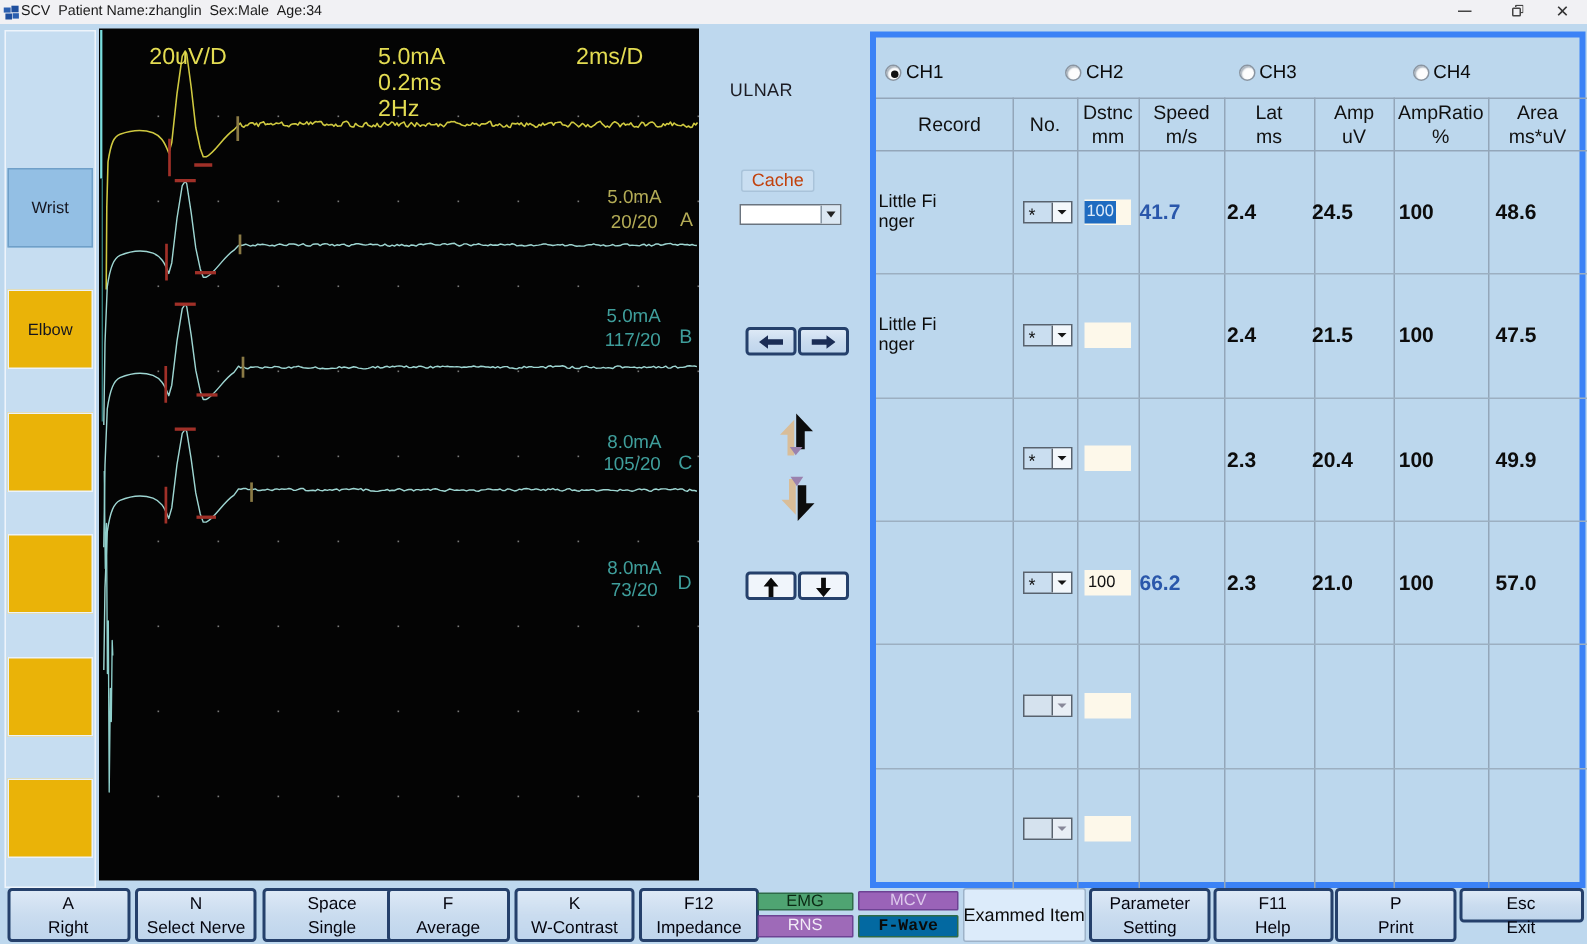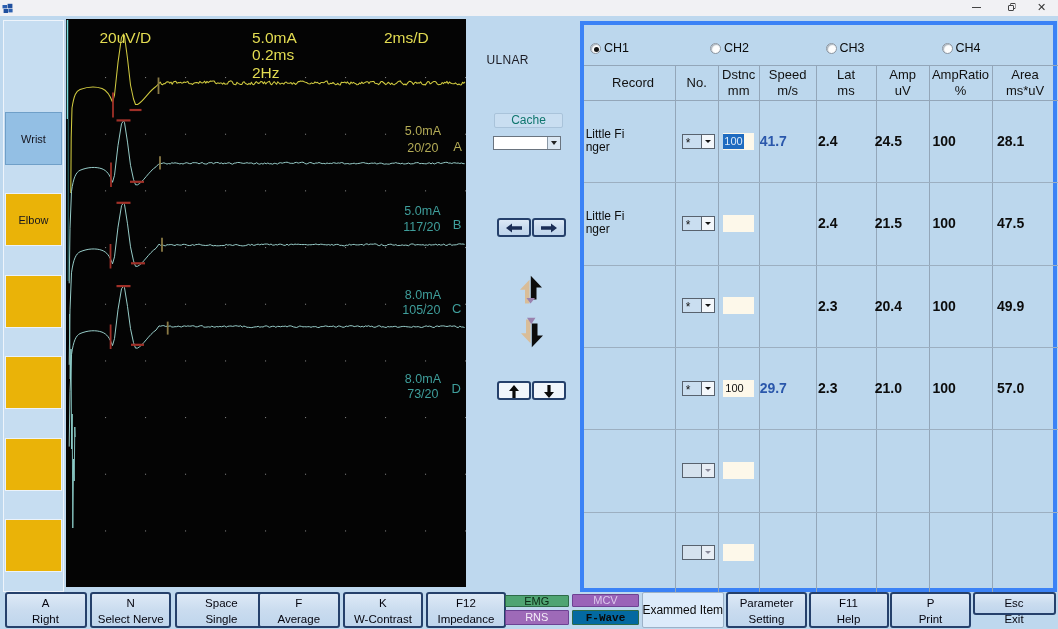--- a/index.html
+++ b/index.html
@@ -27,20 +27,21 @@
 </style></head>
 <body>
 
 <div class="abs" style="left:0;top:0;width:1058px;height:16px;background:#f1f1f4">
   <svg class="abs" style="left:2px;top:3px" width="11" height="11" viewBox="0 0 11 11">
       <rect x="0.5" y="2" width="4.6" height="3.4" fill="#2b5fb0"></rect>
       <rect x="5.6" y="0.8" width="4.8" height="4.4" fill="#1f4f9e"></rect>
       <rect x="1.6" y="6" width="4.4" height="4" fill="#1f4f9e"></rect>
       <rect x="6.4" y="5.8" width="4.2" height="3.6" fill="#2b5fb0"></rect>
     </svg>
+  <div class="abs" style="left:14px;top:0;height:16px;line-height:16px;font-size:9.5px;color:#1a1a1a">SCV&nbsp;&nbsp;Patient Name:zhanglin&nbsp;&nbsp;Sex:Male&nbsp;&nbsp;Age:34</div>
   <div class="abs" style="left:972px;top:7px;width:9px;height:1.3px;background:#444"></div>
   <div class="abs" style="left:1007.5px;top:4.5px;width:6px;height:6px;border:1px solid #444;border-radius:1px"></div>
   <div class="abs" style="left:1009.5px;top:3px;width:6px;height:6px;border:1px solid #444;border-radius:1px;clip-path:polygon(0 0,100% 0,100% 100%,72% 100%,72% 28%,0 28%)"></div>
   <div class="abs" style="left:1037px;top:1px;font-size:11px;color:#333">✕</div>
 </div>
 
 <div class="abs" style="left:3px;top:20px;width:61px;height:572px;background:#c6ddf1;border:1px solid #eef4fb"></div>
 <div class="sbox" style="top:112px;background:#93bfe4;border-color:#6f9fc8">Wrist</div>
 <div class="sbox" style="top:193px">Elbow</div>
 <div class="sbox" style="top:275px"></div>
@@ -176,21 +177,21 @@
 <text x="375" y="279.5" font-size="12.5" fill="#3f9e9b" text-anchor="end">8.0mA</text>
 <text x="374.5" y="294.5" font-size="12.5" fill="#3f9e9b" text-anchor="end">105/20</text>
 <text x="395.5" y="293.5" font-size="13" fill="#3f9e9b" text-anchor="end">C</text>
 <text x="375" y="363.5" font-size="12.5" fill="#3f9e9b" text-anchor="end">8.0mA</text>
 <text x="372.5" y="378.5" font-size="12.5" fill="#3f9e9b" text-anchor="end">73/20</text>
 <text x="395" y="373.5" font-size="13" fill="#3f9e9b" text-anchor="end">D</text>
 </svg>
 </div>
 
 <div class="abs" style="left:486.5px;top:52.5px;font-size:12px;color:#1c1c24;letter-spacing:0.3px">ULNAR</div>
-<div class="abs" style="left:494px;top:113px;width:69px;height:15px;background:#c9def1;border:1px solid #a9c3da;border-radius:2px;text-align:center;font-size:12px;line-height:13px;color:#0f766e">Cache</div>
+<div class="abs" style="left:494px;top:113px;width:49px;height:15px;background:#c9def1;border:1px solid #a9c3da;border-radius:2px;text-align:center;font-size:12px;line-height:13px;color:#c2410c">Cache</div>
 <div class="abs" style="left:493px;top:136px;width:68px;height:14px;background:#fff;border:1px solid #6a747f">
   <div class="abs" style="right:0;top:0;width:13px;height:12px;background:#dce8f3;border-left:1px solid #8a98a5"></div>
   <div class="abs" style="right:3px;top:4px;border:3.5px solid transparent;border-top:4.5px solid #222"></div>
 </div>
 <div class="btn2" style="left:496.5px;top:217.5px;width:34px;height:19px"><svg width="16" height="10" viewBox="0 0 16 10" style="margin-top:2.5px">
       <path d="M0,5 L6,0.5 L6,3.2 L16,3.2 L16,6.8 L6,6.8 L6,9.5 Z" fill="#1b2d55"></path>
     </svg></div>
 <div class="btn2" style="left:531.5px;top:217.5px;width:34px;height:19px"><svg width="16" height="10" viewBox="0 0 16 10" style="margin-top:2.5px">
       <path d="M16,5 L10,0.5 L10,3.2 L0,3.2 L0,6.8 L10,6.8 L10,9.5 Z" fill="#1b2d55"></path>
     </svg></div>
@@ -248,21 +249,21 @@
   <div class="cell" style="left:1.7000000000000028px;top:103.15px;width:90px;font-size:12px;line-height:13.5px">Little Fi<br>nger</div>
   <div class="combo" style="left:97.7px;top:109.15px">
       <span class="star">*</span>
       <span class="ar"></span>
     </div>
   <div class="inp" style="left:139.3px;top:108.15px;padding-left:0"><span style="background:#1e6bc0;color:#dceaf8;padding:1px 1px 2px 1px">100</span></div>
   <div class="cell" style="left:175.65px;top:108.65px;width:56px;font-size:14px;font-weight:bold;color:#2a57ab">41.7</div>
   <div class="cell" style="left:234.0px;top:108.65px;width:56px;font-size:14px;font-weight:bold">2.4</div>
   <div class="cell" style="left:290.7px;top:108.65px;width:56px;font-size:14px;font-weight:bold">24.5</div>
   <div class="cell" style="left:348.5px;top:108.65px;width:56px;font-size:14px;font-weight:bold">100</div>
-  <div class="cell" style="left:413.05px;top:108.65px;width:56px;font-size:14px;font-weight:bold">28.1</div>
+  <div class="cell" style="left:413.05px;top:108.65px;width:56px;font-size:14px;font-weight:bold">48.6</div>
   <div class="cell" style="left:1.7000000000000028px;top:185.45000000000002px;width:90px;font-size:12px;line-height:13.5px">Little Fi<br>nger</div>
   <div class="combo" style="left:97.7px;top:191.45000000000002px">
       <span class="star">*</span>
       <span class="ar"></span>
     </div>
   <div class="inp" style="left:139.3px;top:190.45000000000002px"></div>
   <div class="cell" style="left:234.0px;top:190.95000000000002px;width:56px;font-size:14px;font-weight:bold">2.4</div>
   <div class="cell" style="left:290.7px;top:190.95000000000002px;width:56px;font-size:14px;font-weight:bold">21.5</div>
   <div class="cell" style="left:348.5px;top:190.95000000000002px;width:56px;font-size:14px;font-weight:bold">100</div>
   <div class="cell" style="left:413.05px;top:190.95000000000002px;width:56px;font-size:14px;font-weight:bold">47.5</div>
@@ -273,21 +274,21 @@
   <div class="inp" style="left:139.3px;top:272.75px"></div>
   <div class="cell" style="left:234.0px;top:273.25px;width:56px;font-size:14px;font-weight:bold">2.3</div>
   <div class="cell" style="left:290.7px;top:273.25px;width:56px;font-size:14px;font-weight:bold">20.4</div>
   <div class="cell" style="left:348.5px;top:273.25px;width:56px;font-size:14px;font-weight:bold">100</div>
   <div class="cell" style="left:413.05px;top:273.25px;width:56px;font-size:14px;font-weight:bold">49.9</div>
   <div class="combo" style="left:97.7px;top:356.04999999999995px">
       <span class="star">*</span>
       <span class="ar"></span>
     </div>
   <div class="inp" style="left:139.3px;top:355.04999999999995px">100</div>
-  <div class="cell" style="left:175.65px;top:355.54999999999995px;width:56px;font-size:14px;font-weight:bold;color:#2a57ab">29.7</div>
+  <div class="cell" style="left:175.65px;top:355.54999999999995px;width:56px;font-size:14px;font-weight:bold;color:#2a57ab">66.2</div>
   <div class="cell" style="left:234.0px;top:355.54999999999995px;width:56px;font-size:14px;font-weight:bold">2.3</div>
   <div class="cell" style="left:290.7px;top:355.54999999999995px;width:56px;font-size:14px;font-weight:bold">21.0</div>
   <div class="cell" style="left:348.5px;top:355.54999999999995px;width:56px;font-size:14px;font-weight:bold">100</div>
   <div class="cell" style="left:413.05px;top:355.54999999999995px;width:56px;font-size:14px;font-weight:bold">57.0</div>
   <div class="combo dis" style="left:97.7px;top:438.34999999999997px">
       <span class="ar"></span>
     </div>
   <div class="inp" style="left:139.3px;top:437.34999999999997px"></div>
   <div class="combo dis" style="left:97.7px;top:520.65px">
       <span class="ar"></span>

